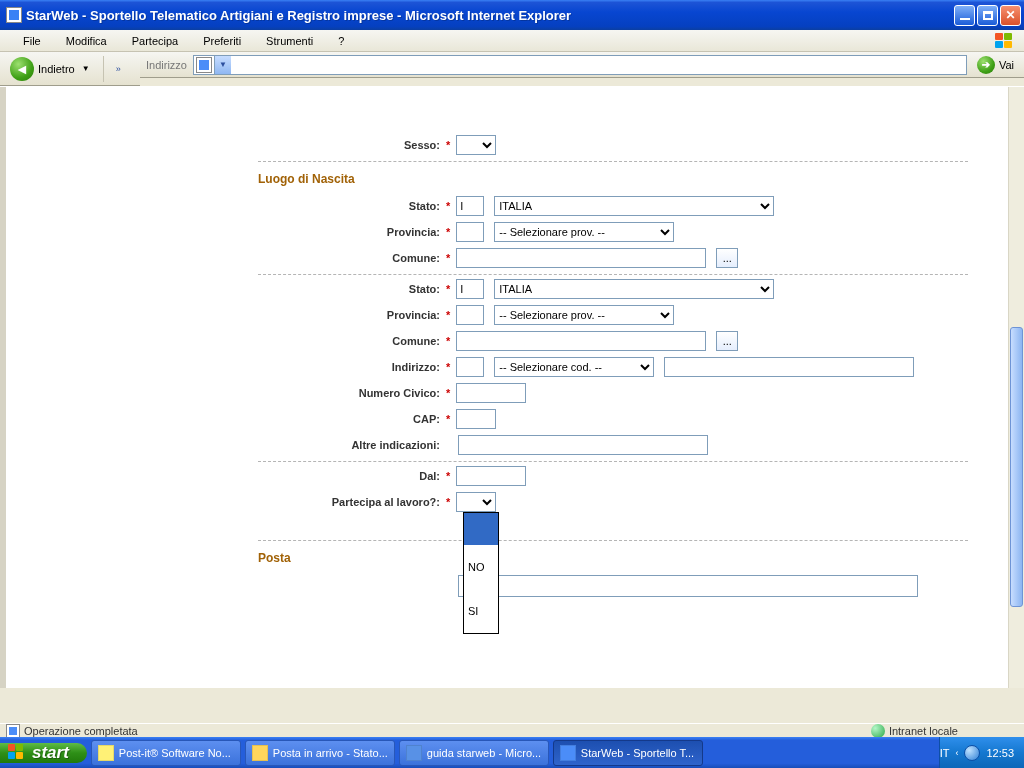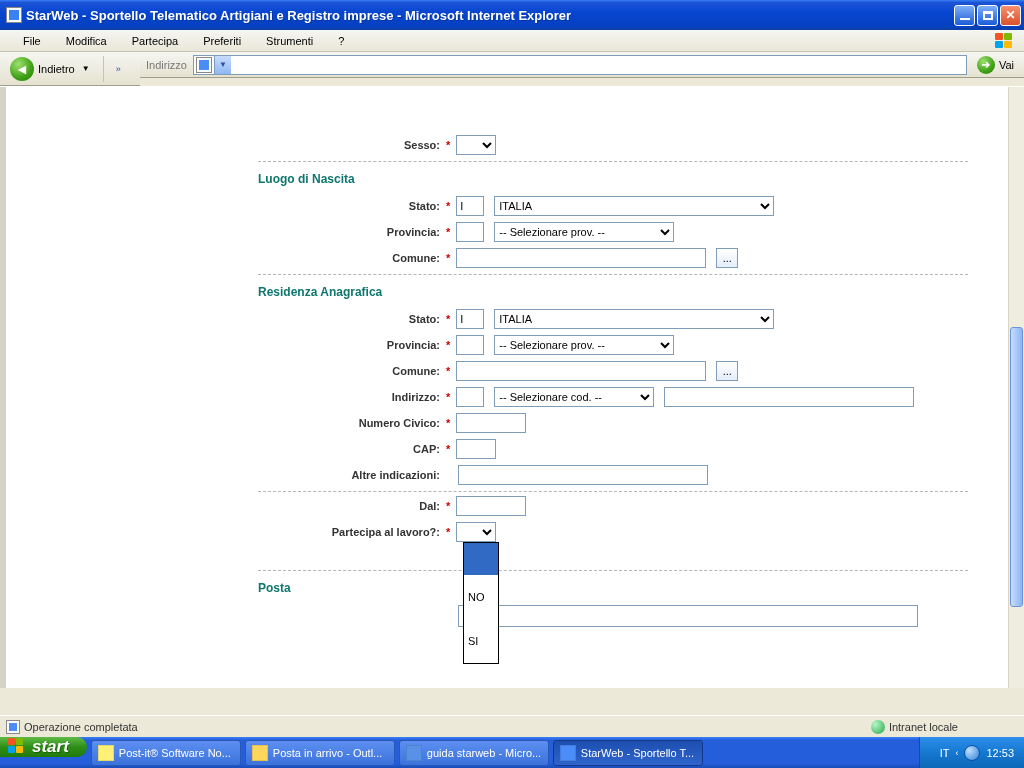--- a/index.html
+++ b/index.html
@@ -49,53 +49,53 @@
   
   .content-wrap { position: relative; height: 602px; background:#fff; border-top:1px solid #fff; }
   .left-rail { position:absolute; top:0; left:0; bottom:0; width:8px; background:#d6d3c4; border-right:2px inset #fff; }
   .left-gray { position:absolute; top:0; left:10px; bottom:0; width:218px; background:#fff; }
   .form-page { position:absolute; top:0; left:228px; right:16px; bottom:0; background:#fff; overflow:auto; padding:8px 40px 0 30px;margin-top:40px; }
   .scrollbar { position:absolute; top:0; right:0; bottom:0; width:16px; background:#efedde; border-left:1px solid #d9d6c5; }
   .scrollbar .thumb { position:absolute; right:1px; left:1px; top:240px; height:280px; background: linear-gradient(to right,#c7ddff,#8cb5f1); border:1px solid #6e94d6; border-radius:3px; }
 
   
   .sep { border-top:1px dashed #b5b5b5; margin:6px 0 4px 0; }
-  .section-title { font-weight:bold; color:#0f766e; font-size:12px; padding:6px 0 10px 0; }
+  .section-title { font-weight:bold; color:#a16207; font-size:12px; padding:6px 0 10px 0; }
   .row { display:flex; align-items:center; margin-bottom:6px; }
   .row .label { width:186px; text-align:right; font-weight:bold; color:#333; font-size:11px; padding-right:4px; }
   .req { color:#c00; padding: 0 6px 0 2px; font-weight:bold; }
   .noreq { width:14px; }
   input.txt, select.sel { font-family:inherit; font-size:11px; border:1px solid #7f9db9; background:#fff; height:20px; padding:1px 3px; }
   .btn-small { width:22px; height:20px; border:1px solid #7f9db9; background:linear-gradient(to bottom,#fff,#e5eefd); font-size:11px; cursor:pointer; padding:0; }
   .dropdown-open { position:absolute; border:1px solid #000; background:#fff; font-size:11px; z-index:10; }
   .dropdown-open div { padding:16px 4px; }
   .dropdown-open .sel-row { }
   .dropdown-open .hi { background:#316ac5; color:#fff; }
 
   
   select { height:20px; border:1px solid #7f9db9; font-family:inherit; font-size:11px; background:#fff; }
 
   
-  .statusbar { position:absolute; left:0; right:0; bottom:31px; height:22px; background:#ece9d8; border-top:1px solid #fff; display:flex; align-items:center; padding:0 6px; font-size:11px; color:#333; }
+  .statusbar { position:absolute; left:0; right:0; bottom:31px; height:14px; background:#ece9d8; border-top:1px solid #fff; display:flex; align-items:center; padding:0 6px; font-size:11px; color:#333; }
   .statusbar .st-icon { width:14px; height:14px; border:1px solid #888; background:#fff; margin-right:4px; position:relative; }
   .statusbar .st-icon::after{ content:""; position:absolute; inset:2px; background:#4b8df8; }
   .statusbar .spacer { flex:1; }
   .statusbar .zone-icon { width:14px; height:14px; border-radius:50%; background:radial-gradient(circle at 30% 30%, #b3f7c8, #28a745); margin-right:4px; }
 
   
-  .taskbar { position:absolute; left:0; right:0; bottom:0; height:31px; background: linear-gradient(to bottom,#3a81f5 0%,#245edb 10%,#245edb 85%,#184db8 100%); display:flex; align-items:flex-start; }
+  .taskbar { position:absolute; left:0; right:0; bottom:0; height:31px; background: linear-gradient(to bottom,#3a81f5 0%,#245edb 10%,#245edb 85%,#184db8 100%); display:flex; align-items:center; }
   .start-btn { display:flex; align-items:center; gap:6px; padding:0 18px 0 8px; background: linear-gradient(to bottom,#5fbb46 0%, #2e8f17 50%, #217a0b 100%); color:#fff; font-style:italic; font-weight:bold; font-size:17px; border-radius:0 12px 12px 0; text-shadow:1px 1px 0 rgba(0,0,0,.3);}
   .start-logo { width:18px; height:18px; position:relative; }
   .start-logo span{ position:absolute; width:7px; height:7px; border-radius:1px;}
   .sl-r{background:#f35522;top:0;left:0;} .sl-g{background:#7eba00;top:0;left:8px;}
   .sl-b{background:#00a3ee;top:8px;left:0;} .sl-y{background:#ffb900;top:8px;left:8px;}
   .task-item { margin:3px 0 3px 4px; height:25px; min-width:150px; max-width:170px; display:flex; align-items:center; gap:5px; padding:12px 6px; border-radius:3px; color:#fff; font-size:11px; background: linear-gradient(to bottom,#5d8ff0,#3b72db); border:1px solid #2857b8; overflow:hidden; white-space:nowrap; }
   .task-item.active { background: linear-gradient(to bottom,#1d4fb0,#2f64cc); border:1px solid #14398a; }
   .task-item .ti-icon { width:16px; height:16px; background:#fff; flex-shrink:0; border:1px solid rgba(0,0,0,.1); }
-  .tray { margin-left:auto; height:100%; background: linear-gradient(to bottom,#2f8fec,#1578d0 50%,#0d67b8); display:flex; align-items:center; gap:6px; padding:0 10px 0 20px; border-left:1px solid #0d4fa6; color:#fff; font-size:11px;}
+  .tray { margin-left:auto; height:100%; background: linear-gradient(to bottom,#2f8fec,#1578d0 50%,#0d67b8); display:flex; align-items:center; gap:6px; padding:0 10px 0 0; border-left:1px solid #0d4fa6; color:#fff; font-size:11px;}
   .tray .tray-ball { width:16px; height:16px; border-radius:50%; background:radial-gradient(circle at 30% 30%,#bfe2ff,#2d7fd6); border:1px solid #0d4fa6;}
   .tray .tray-chev { font-size:9px; }
 </style>
 </head>
 <body>
 
 <div class="titlebar">
   <div class="favicon"></div>
   <div class="title">StarWeb - Sportello Telematico Artigiani e Registro imprese - Microsoft Internet Explorer</div>
   <div class="win-btns">
@@ -179,21 +179,20 @@
     </div>
     <div class="row">
       <div class="label">Comune:</div>
       <span class="req">*</span>
       <input class="txt" style="width: 250px;">
       <span style="width:10px;"></span>
       <button class="btn-small">...</button>
     </div>
 
     <div class="sep"></div>
-    <div class="section-title">Residenza Anagrafica</div>
 
     <div class="row">
       <div class="label">Stato:</div>
       <span class="req">*</span>
       <input class="txt" style="width: 28px;" value="I">
       <span style="width:10px;"></span>
       <select style="width:280px;"><option>ITALIA</option></select>
     </div>
     <div class="row">
       <div class="label">Provincia:</div>
@@ -286,21 +285,21 @@
         <span class="sl-y"></span>
     </div>
     <span>start</span>
   </div>
   <div class="task-item">
     <div class="ti-icon" style="background:#fff176;"></div>
     <span>Post-it® Software No...</span>
   </div>
   <div class="task-item">
     <div class="ti-icon" style="background:#ffd65c;"></div>
-    <span>Posta in arrivo - Outl...</span>
+    <span>Posta in arrivo - Stato...</span>
   </div>
   <div class="task-item">
     <div class="ti-icon" style="background:#5891e6;"></div>
     <span>guida starweb - Micro...</span>
   </div>
   <div class="task-item active">
     <div class="ti-icon" style="background:#4b8df8;"></div>
     <span>StarWeb - Sportello T...</span>
   </div>
   <div class="tray">

